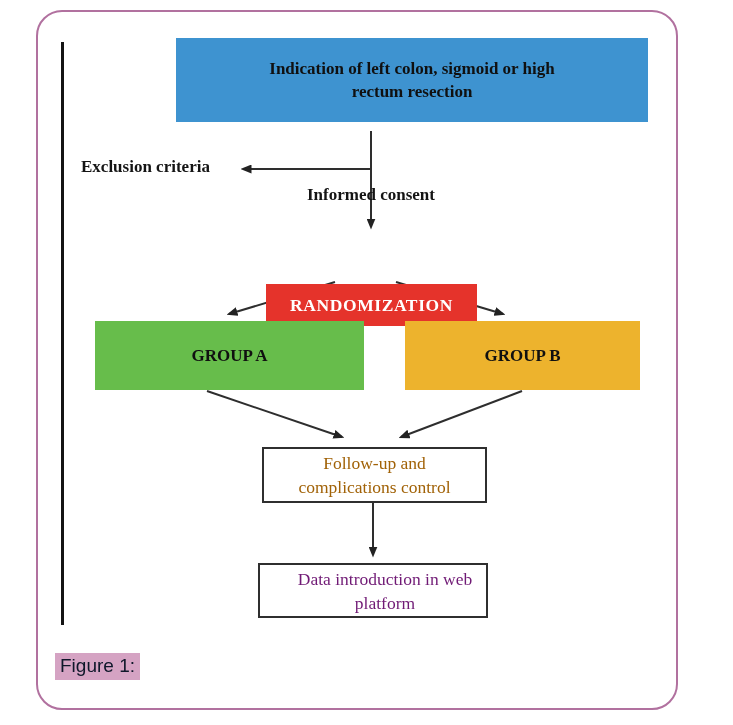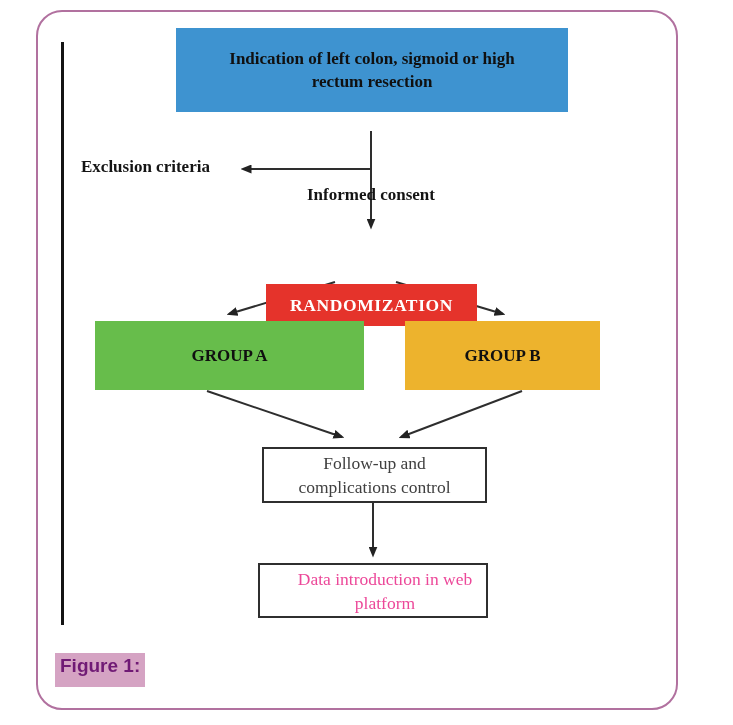--- a/index.html
+++ b/index.html
@@ -39,24 +39,24 @@
     line-height: 23px;
     white-space: pre-line;
     z-index: 3;
   }
   .fbox.plain {
     font-weight: normal;
     border: 2px solid #2f2f2f;
     line-height: 24px;
     font-size: 17.5px;
   }
-  .box-indication { left: 176px; top: 28px;  width: 392px; height: 84px; }
+  .box-indication { left: 176px; top: 38px;  width: 472px; height: 84px; }
   .box-random     { left: 266px; top: 236px; width: 211px; height: 42px; letter-spacing: 0.6px; font-size: 17.5px; }
   .box-group-a    { left: 95px;  top: 321px; width: 269px; height: 69px; }
-  .box-group-b    { left: 405px; top: 321px; width: 195px; height: 69px; align-items: center; }
+  .box-group-b    { left: 405px; top: 321px; width: 235px; height: 69px; align-items: center; }
   .box-followup   { left: 262px; top: 447px; width: 225px; height: 56px; }
   .box-dataweb    { left: 258px; top: 563px; width: 230px; height: 55px; }
   .flabel {
     position: absolute;
     font-weight: bold;
     font-size: 17px;
     color: #141414;
     z-index: 4;
     white-space: nowrap;
   }
@@ -66,23 +66,23 @@
     position: absolute;
     left: 55px; top: 653px;
     font-family: "Liberation Sans", sans-serif;
     font-size: 19px;
     color: #3d3d3d;
     z-index: 4;
     display: flex;
     align-items: baseline;
   }
   .caption .cap-label {
-    font-weight: bold;
-    color: #701a75;
-    padding: 2px 5px 10px 5px;
+    font-weight: normal;
+    color: #0f172a;
+    padding: 2px 5px 3px 5px;
   }
   .caption .cap-text { margin-left: 4px; }
 </style>
 </head>
 <body>
 
 <div class="frame" style="border-color: rgb(177, 113, 159);"></div>
 
 <div class="vrule"></div>
 
@@ -109,24 +109,24 @@
 <div class="fbox box-random" style="background: rgb(229, 51, 43); color: rgb(255, 255, 255); margin-top: 48px;">RANDOMIZATION</div>
 
 <div class="fbox box-group-a" style="background: rgb(103, 189, 75); color: rgb(16, 16, 16);">
   <span>GROUP A</span>
 </div>
 
 <div class="fbox box-group-b" style="background: rgb(237, 179, 45); color: rgb(16, 16, 16);">
   <span>GROUP B</span>
 </div>
 
-<div class="fbox plain box-followup" style="background: rgb(255, 255, 255); color: #404040;">Follow-up and
+<div class="fbox plain box-followup" style="background: rgb(255, 255, 255); color: #a16207;">Follow-up and
 complications control</div>
 
-<div class="fbox plain box-dataweb" style="background: rgb(255, 255, 255); color: #ec4899; padding-left: 24px;">Data introduction in web
+<div class="fbox plain box-dataweb" style="background: rgb(255, 255, 255); color: #701a75; padding-left: 24px;">Data introduction in web
 platform</div>
 
 <div class="flabel label-exclusion">Exclusion criteria</div>
 
 <div class="flabel label-consent">Informed consent</div>
 
 <div class="caption">
   <span class="cap-label" style="background: rgb(213, 163, 195);">Figure 1:</span>
 </div>
 

